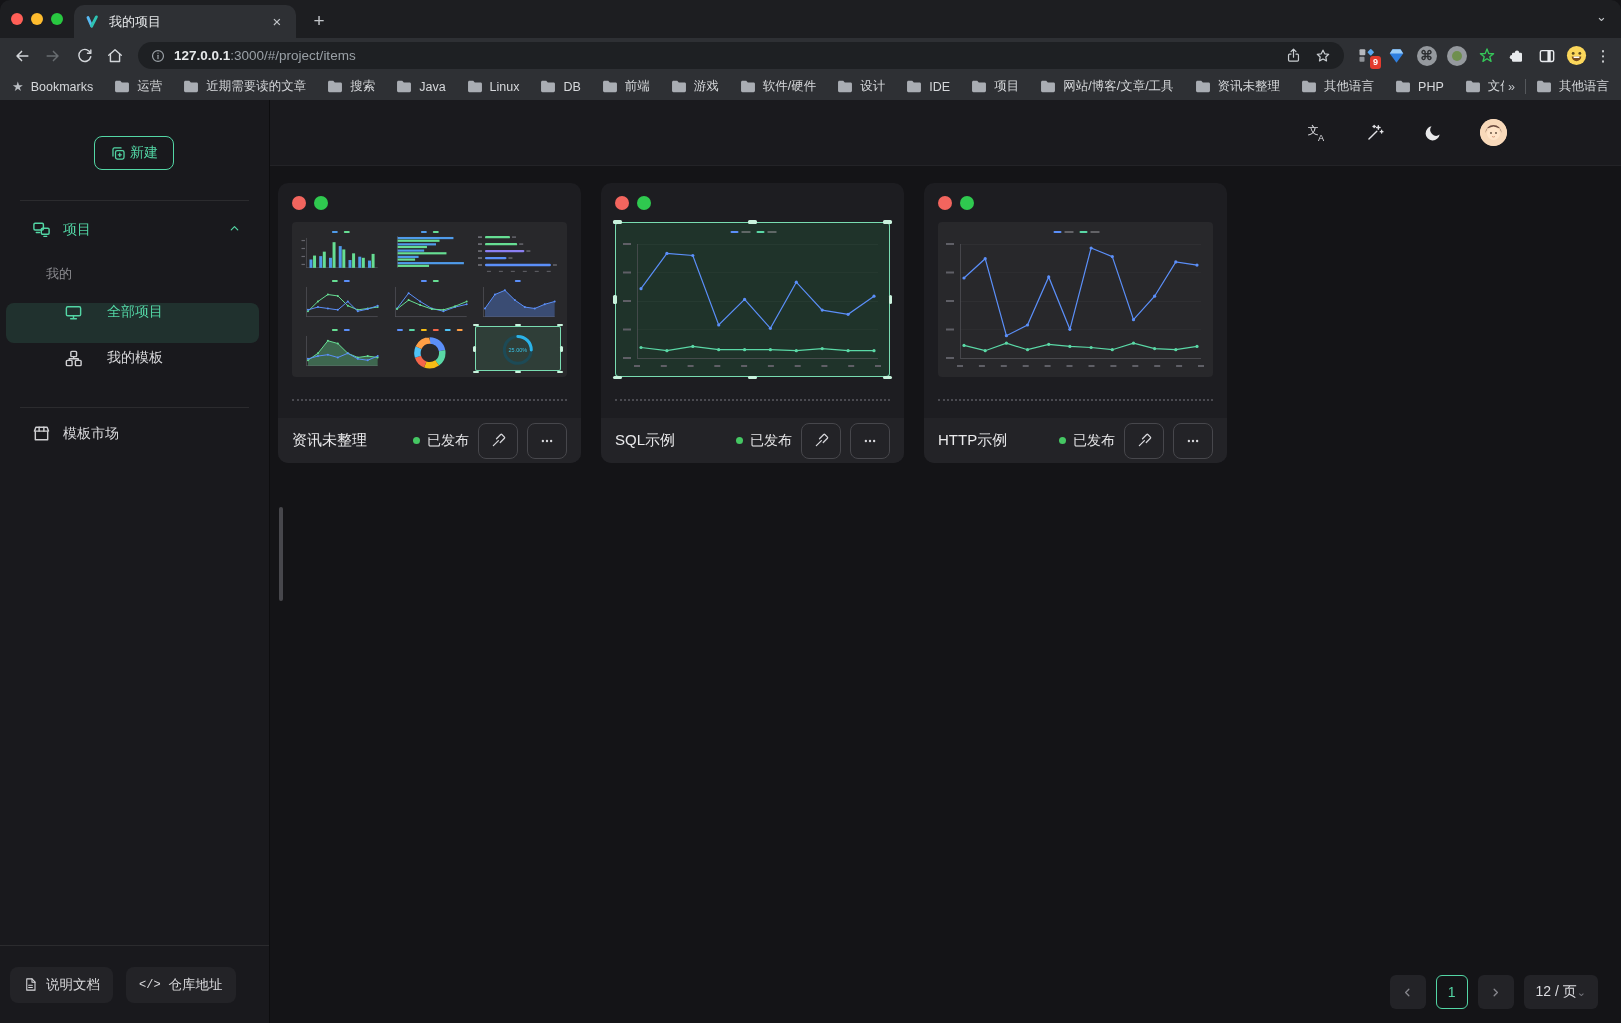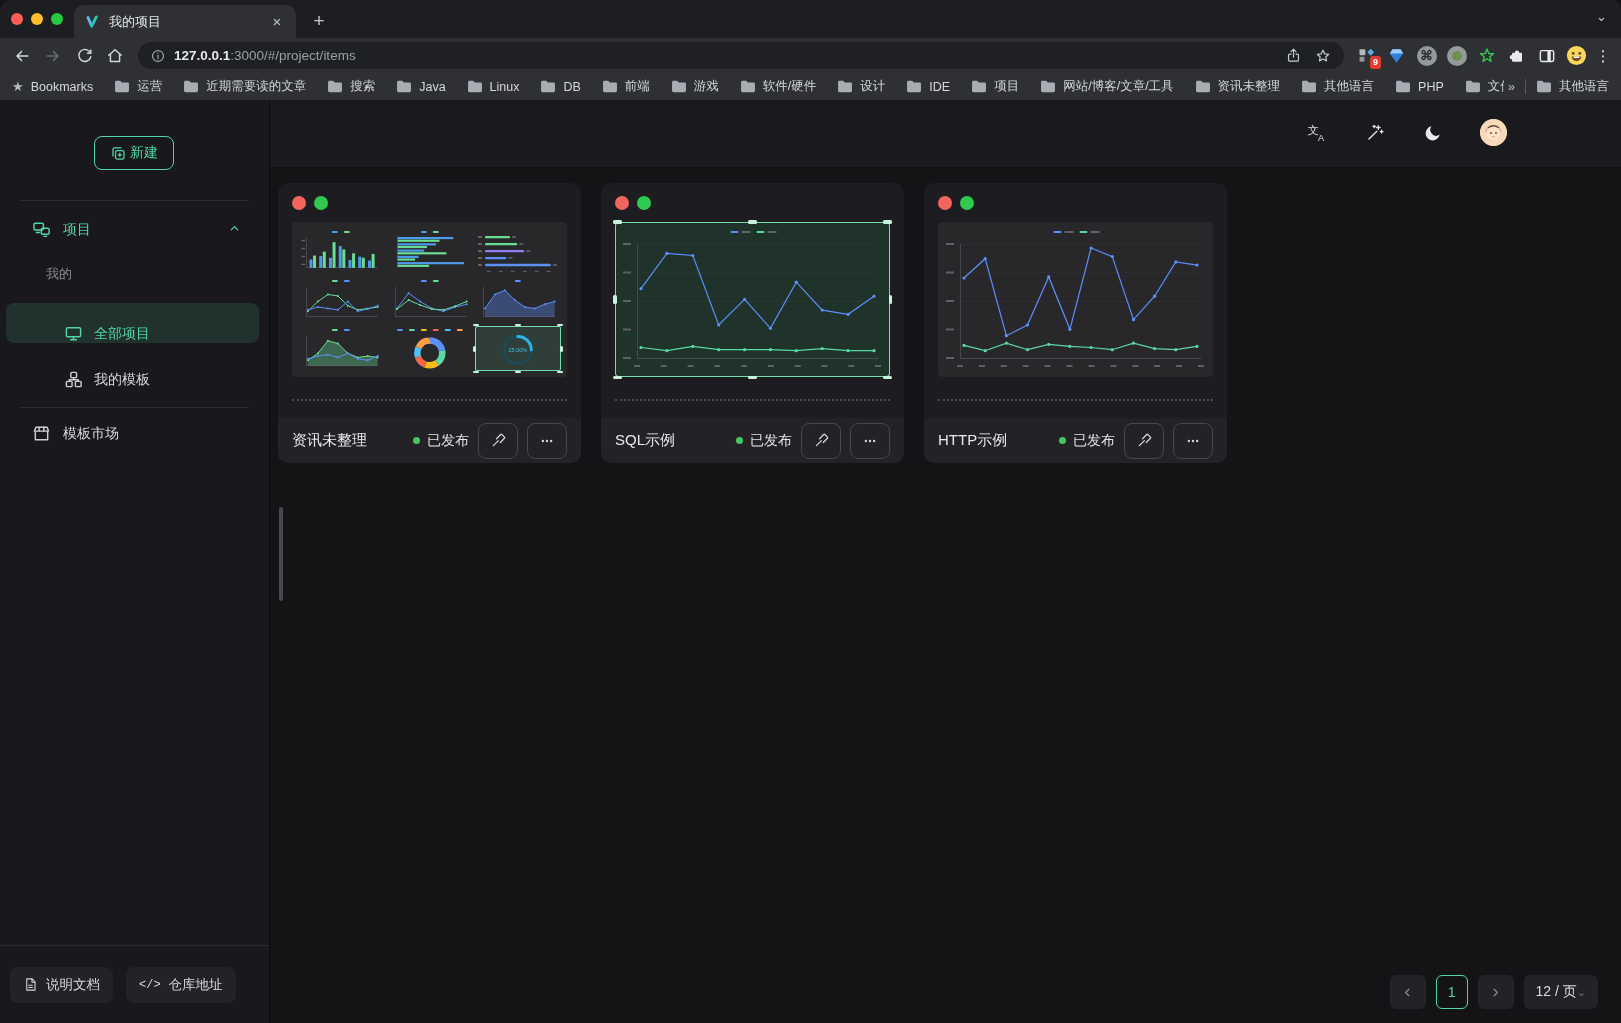--- a/index.html
+++ b/index.html
@@ -42,21 +42,21 @@
   .sidebar{width:270px;flex:none;background:#19191d;border-right:1px solid #0d0d0f;position:relative;padding-top:36px}
   .new-btn{display:inline-flex;align-items:center;gap:3px;margin-left:94px;padding:7px 15px;border:1px solid #53d6a5;color:#53d6a5;border-radius:8px;font-size:14px;background:transparent;cursor:pointer}
   .sb-div{height:1px;background:rgba(255,255,255,.08)}
   .sb-div.top{margin:30px 20px 0}
   .sb-div.mid{margin:18px 20px 0}
   .sb-row{display:flex;align-items:center;gap:12px;color:#d8d8db;font-size:14px}
   .sb-section{margin:19px 28px 0 32px}
   .sb-section .lbl{color:#53d6a5}
   .sb-section .chev{margin-left:auto;color:#53d6a5}
   .sb-group{margin:26px 0 0 46px;color:#8b8b90;font-size:13px}
-  .sb-item{height:40px;margin:0 10px 0 6px;padding-left:58px;display:flex;align-items:flex-end;gap:11px;border-radius:8px;font-size:14px;color:#d8d8db;cursor:pointer}
+  .sb-item{height:40px;margin:0 10px 0 6px;padding-left:58px;display:flex;align-items:flex-start;gap:24px;border-radius:8px;font-size:14px;color:#d8d8db;cursor:pointer}
   .sb-item.active{background:rgba(83,214,165,.13);color:#53d6a5;margin-top:20px}
   .sb-item.plain{margin-top:6px}
   .sb-row.market{margin:16px 28px 0 32px}
   .sb-foot{position:absolute;left:0;right:0;bottom:0;height:78px;border-top:1px solid rgba(255,255,255,.08);display:flex;align-items:center;padding:0 10px;gap:13px}
   .foot-btn{display:inline-flex;align-items:center;gap:8px;background:#232327;border:none;color:#d8d8db;font-size:13.5px;padding:9px 13px;border-radius:8px;cursor:pointer}
   .mono{font-family:"Liberation Mono",monospace;font-size:12px;color:#d8d8db}
 
   .main{flex:1;display:flex;flex-direction:column;min-width:0}
   .page-header{height:66px;flex:none;background:#1a1a1e;display:flex;align-items:center;padding:0 114px 0 17px;border-bottom:1px solid rgba(255,255,255,.045)}
   .page-title{font-size:30px;color:#f93a2d;letter-spacing:1.5px;font-weight:400}

